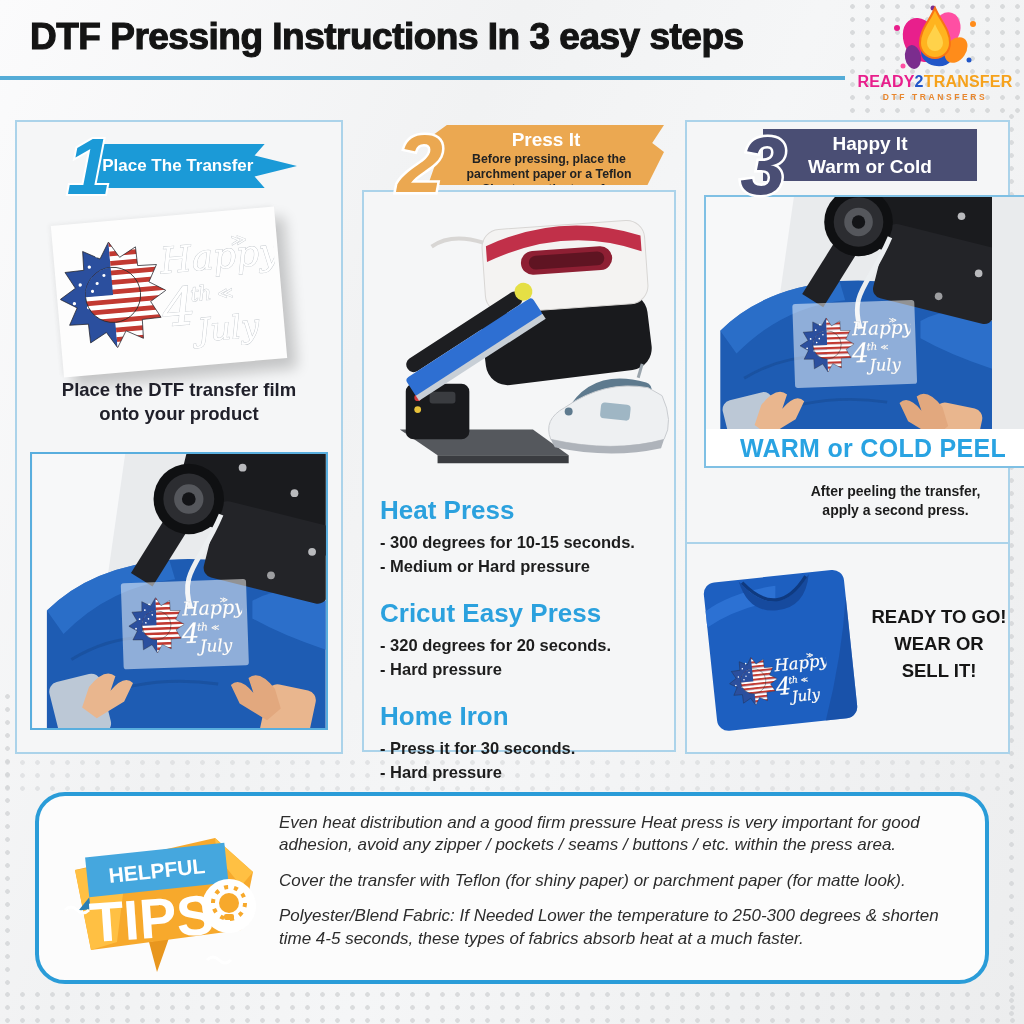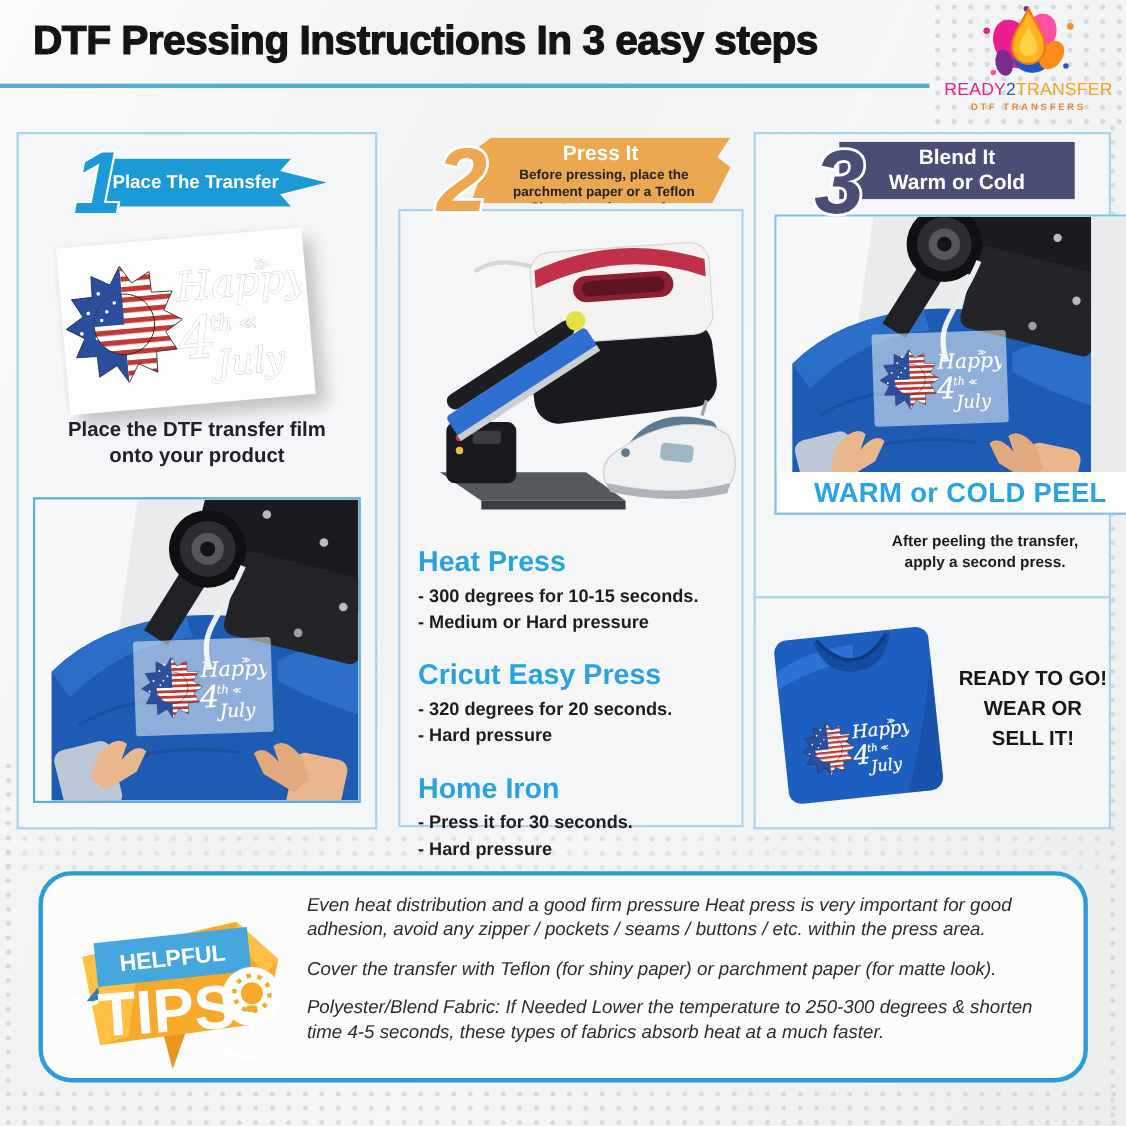--- a/index.html
+++ b/index.html
@@ -14,21 +14,21 @@
   .dots-band     { left:0; top:756px; width:1010px; height:38px; opacity:.55; }
   .dots-bottom   { left:0; top:988px; width:1024px; height:36px; opacity:.8; }
   .dots-left     { left:0; top:690px; width:14px; height:300px; opacity:.8; }
 
   
   .title { position:absolute; left:30px; top:16px; font-size:37px; font-weight:bold;
            color:#141414; letter-spacing:-0.5px; -webkit-text-stroke:1.1px #141414; white-space:nowrap; }
   .title-underline { position:absolute; left:0; top:76px; width:845px; height:4px; background:#55acd7; }
   .logo { position:absolute; left:852px; top:2px; width:166px; height:114px; text-align:center; }
   .logo-splash { display:block; margin:0 auto; }
-  .logo-brand { font-size:16px; font-weight:normal; letter-spacing:.2px; line-height:1; margin-top:-2px; }
+  .logo-brand { font-size:16px; font-weight:bold; letter-spacing:.2px; line-height:1; margin-top:-2px; }
   .logo-brand .c1 { color:#e81f8c; } .logo-brand .c2 { color:#2156c8; } .logo-brand .c3 { color:#f6a21b; }
   .logo-tag { font-size:8.5px; font-weight:bold; letter-spacing:2.6px; color:#e8872f; margin-top:2px; }
 
   
   .panel { position:absolute; background:#f5f6f7; border:2px solid #abd3ea; }
   #panel1 { left:15px;  top:120px; width:328px; height:634px; }
   #panel2 { left:362px; top:190px; width:314px; height:562px; }
   #panel3 { left:685px; top:120px; width:325px; height:634px; }
 
   .num-svg { position:absolute; z-index:5; }
@@ -282,21 +282,21 @@
   <div class="banner2">
     <div class="b2-title">Press It</div>
     <div class="b2-sub">Before pressing, place the parchment paper or a Teflon Sheet over the transfer</div>
   </div>
   <svg class="num-svg" style="left:372px; top:120px;" width="96" height="88">
     <text x="48" y="72" font-size="82" font-weight="bold" font-style="italic" text-anchor="middle" fill="#eba851" stroke="#ffffff" stroke-width="5" paint-order="stroke" font-family="Liberation Sans, sans-serif">2</text>
   </svg>
 
   <div class="panel" id="panel3">
     <div class="banner3">
-      <span>Blend It</span>
+      <span>Happy It</span>
       <span>Warm or Cold</span>
     </div>
     <svg class="num-svg" style="left:28px; top:0px;" width="96" height="88">
       <text x="48" y="72" font-size="82" font-weight="bold" font-style="italic" text-anchor="middle" fill="#4a4e74" stroke="#ffffff" stroke-width="5" paint-order="stroke" font-family="Liberation Sans, sans-serif">3</text>
     </svg>
     <div class="box1">
       <div class="ph">
         <svg width="286" height="232" viewBox="0 0 300 243">
             <use href="#press-scene" width="300" height="280" y="-20"></use>
           </svg>

